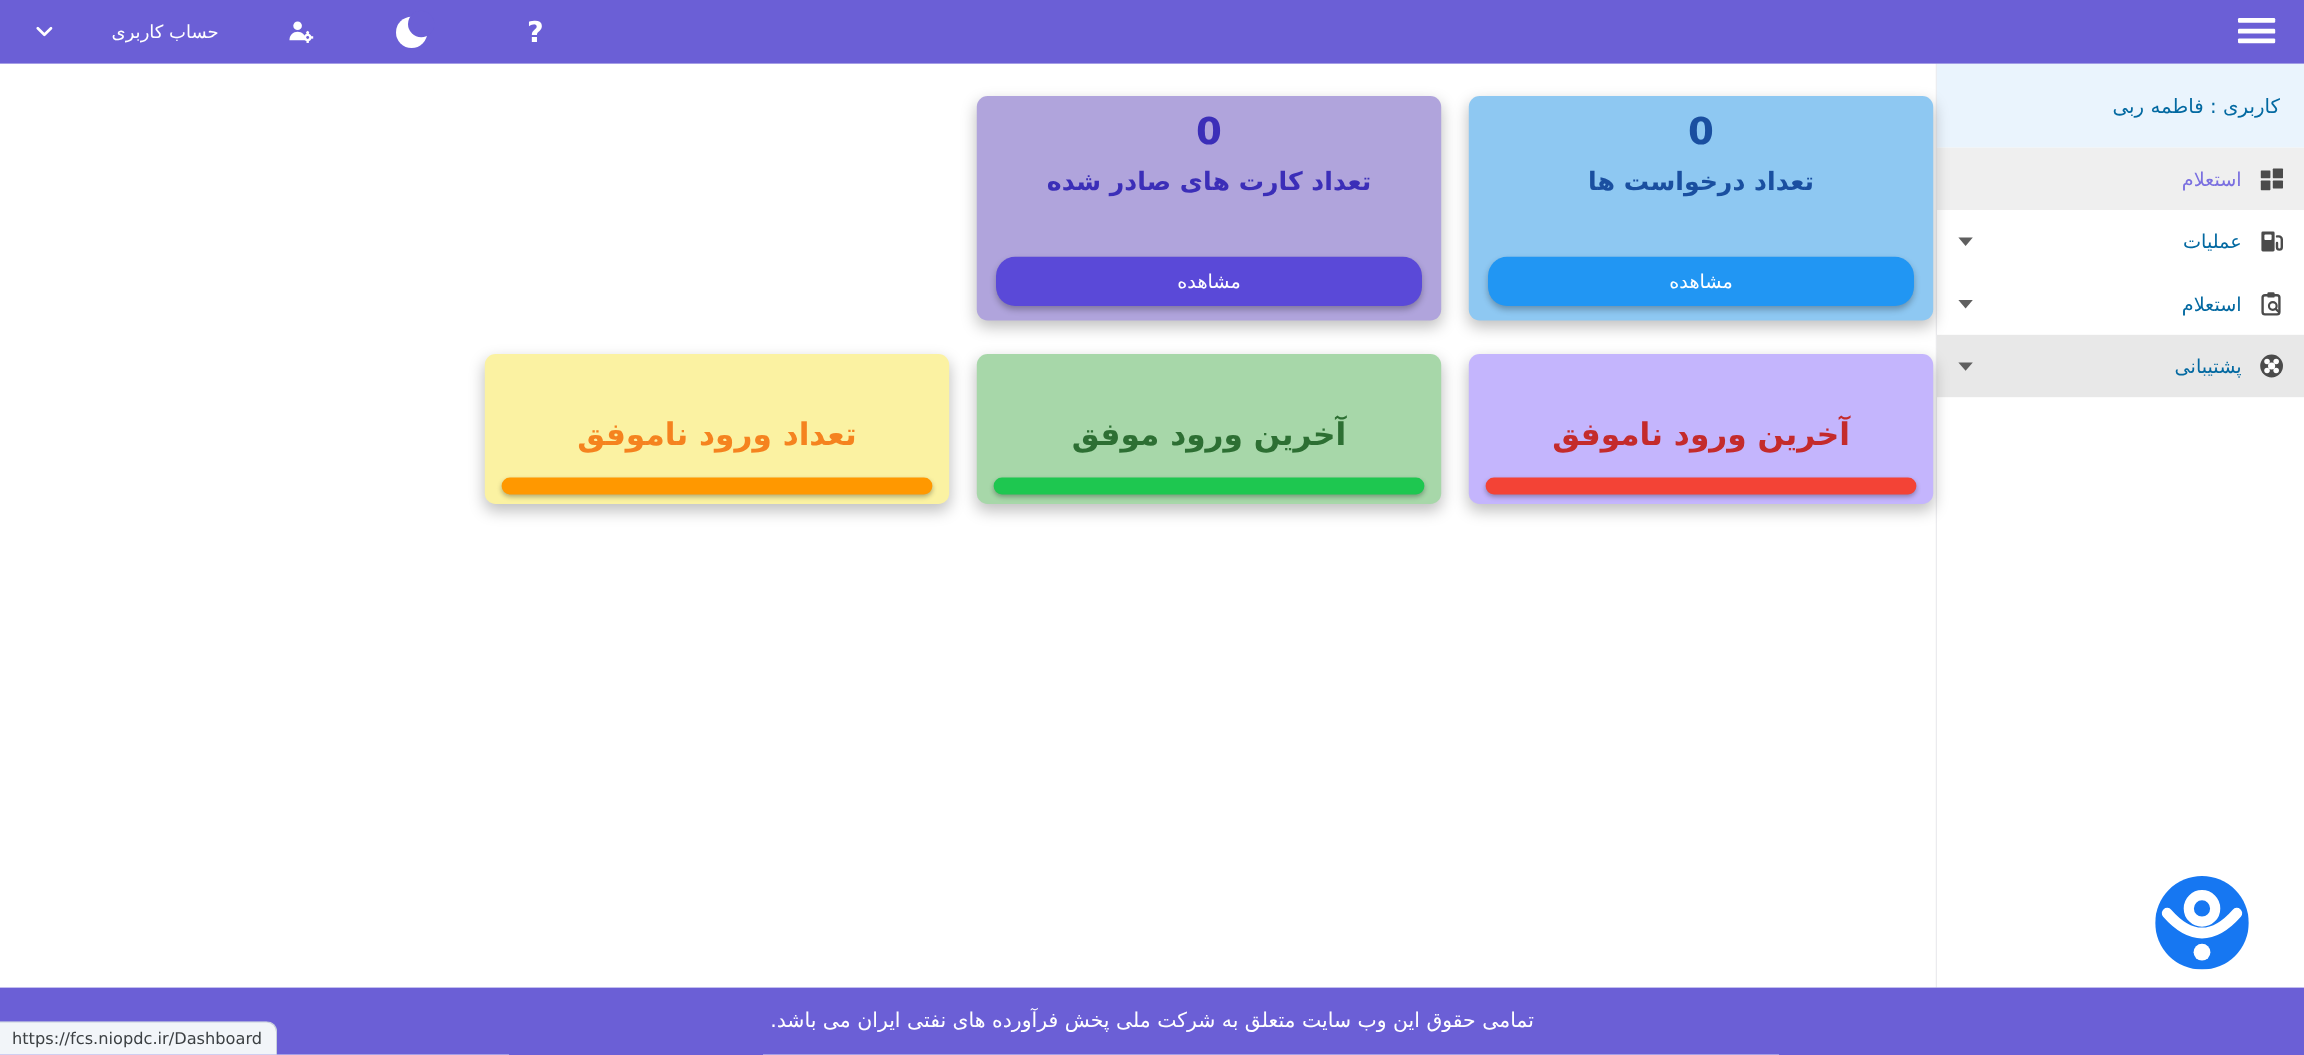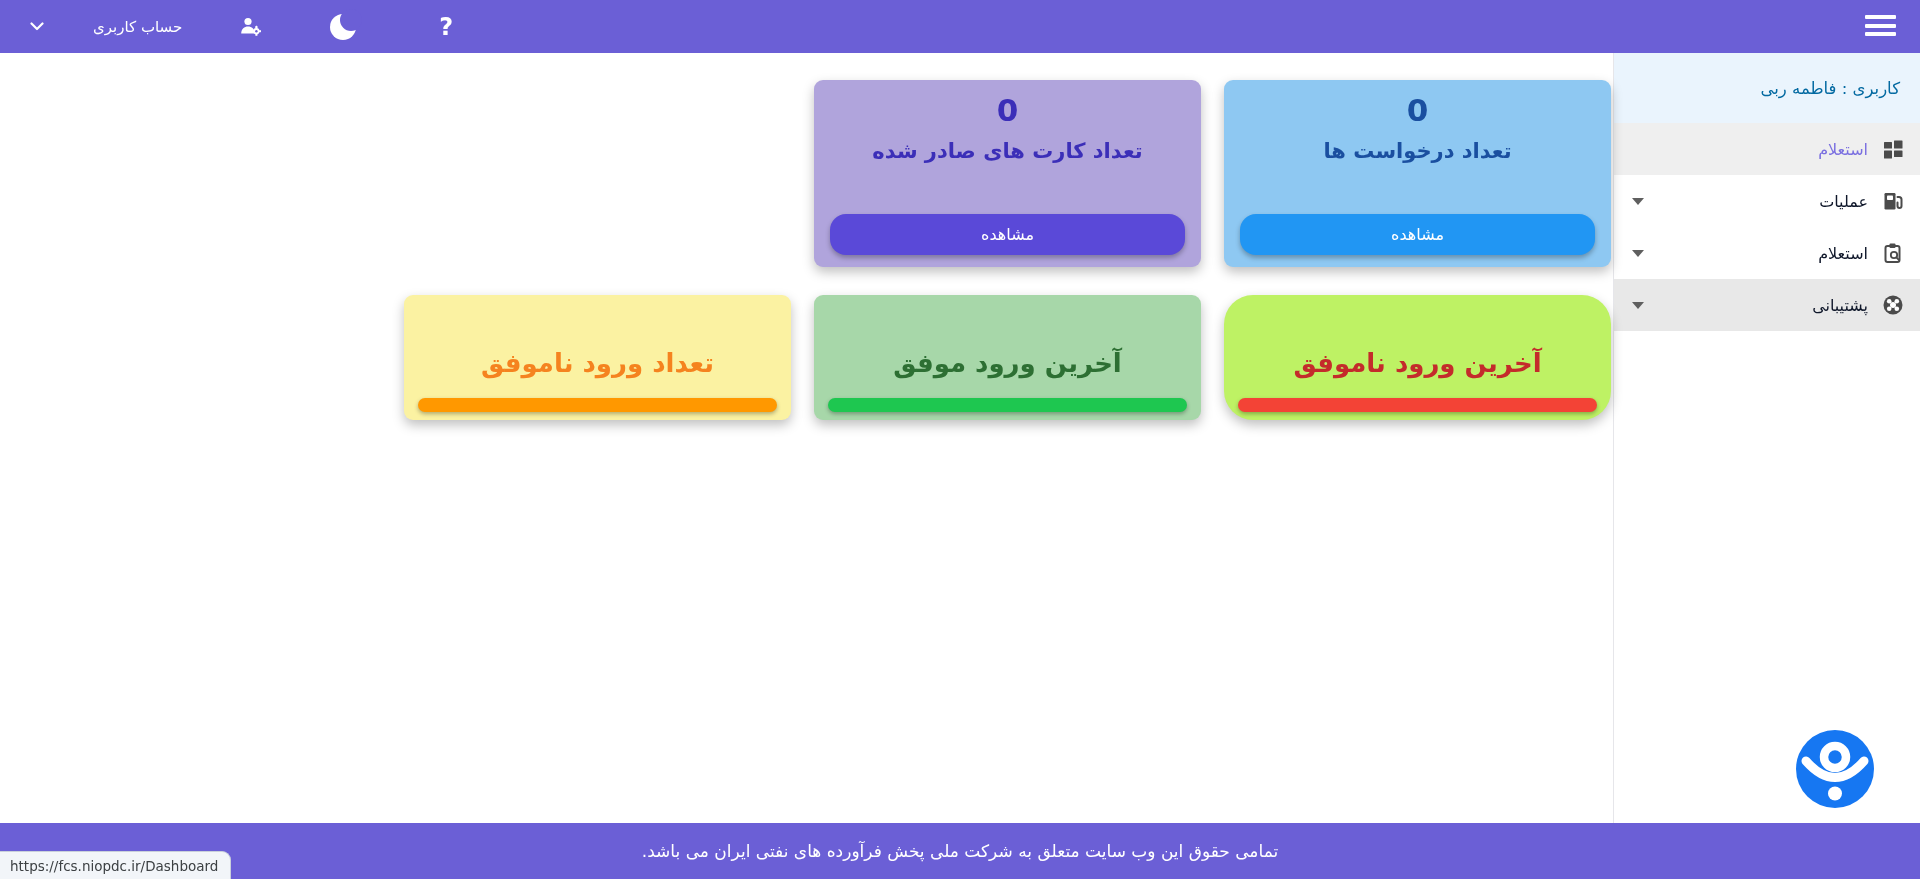--- a/index.html
+++ b/index.html
@@ -47,21 +47,21 @@
     box-shadow: -3px 0 6px rgba(0,0,0,0.05);
     position: relative; flex-shrink: 0;
   }
   .user-row {
     height: 70px; background: #EAF4FD; color: #0369a1;
     display: flex; align-items: center; padding-right: 20px;
     font-size: 16.5px;
   }
   .menu-item {
     height: 52px; display: flex; align-items: center;
-    padding: 0 15px 0 18px; cursor: pointer; color: #0f172a; font-size: 16px;
+    padding: 0 15px 0 18px; cursor: pointer; color: #0369a1; font-size: 16px;
   }
   .menu-item .mi-icon { width: 24px; display:flex; justify-content:center; align-items:center; }
   .menu-item .mi-label { margin-right: 13px; }
   .menu-item .mi-caret { margin-right: auto; display:flex; align-items:center; }
   .menu-item.active { background: #EFEFEF; color: #7A6FE0; }
   .menu-item.hovered { background: #E8E8E8; }
   .caret-tri {
     width: 0; height: 0; border-left: 6px solid transparent;
     border-right: 6px solid transparent; border-top: 7px solid #5f5f5f;
   }
@@ -97,21 +97,21 @@
     position: absolute; bottom: 8px; left: 14px; right: 14px; height: 14px;
     border-radius: 8px; box-shadow: 0 2px 4px rgba(0,0,0,0.3);
   }
 
   .theme-blue   { background: #8EC8F2; }
   .theme-blue .stat-value, .theme-blue .stat-title { color: #1A4FA0; }
   .theme-blue .stat-action { background: #2196F3; }
   .theme-purple { background: #B0A4DC; }
   .theme-purple .stat-value, .theme-purple .stat-title { color: #3B2EB8; }
   .theme-purple .stat-action { background: #5A49D8; }
-  .theme-red    { background: #bef264; border-radius: 29px; }
+  .theme-red    { background: #c4b5fd; }
   .theme-red .status-title { color: #C42B2B; }
   .theme-red .status-pill { background: #F34336; }
   .theme-green  { background: #A7D7A9; }
   .theme-green .status-title { color: #2D6F33; }
   .theme-green .status-pill { background: #1EC750; }
   .theme-yellow { background: #FBF2A2; }
   .theme-yellow .status-title { color: #F5831F; }
   .theme-yellow .status-pill { background: #FF9800; }
 
   

